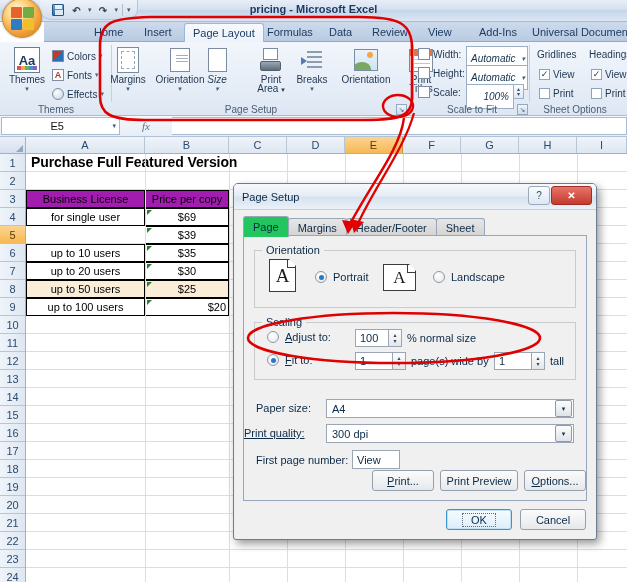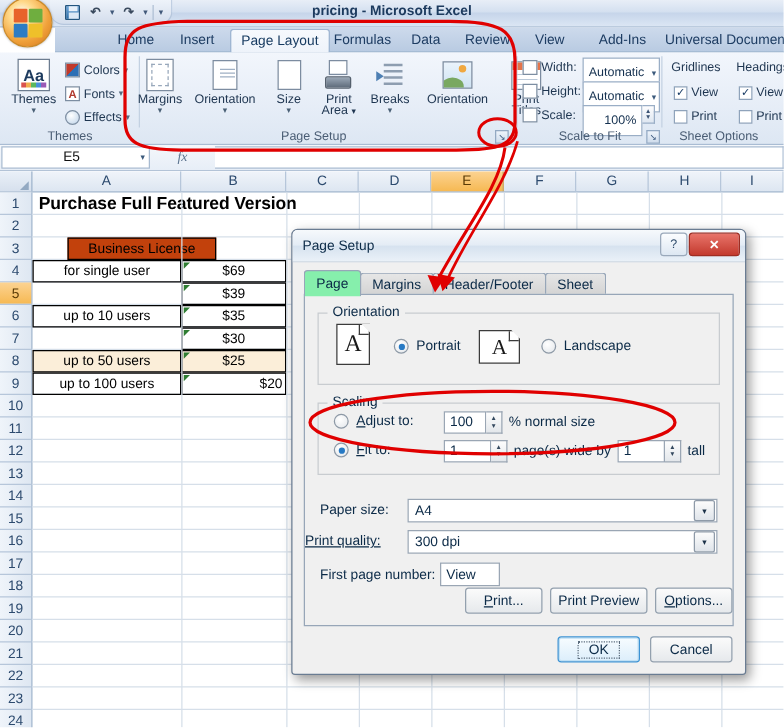--- a/index.html
+++ b/index.html
@@ -128,21 +128,21 @@
   }
   .sq{ width:12px;height:12px;border:1px solid #7d8ea2;background:#fff;flex:0 0 auto; }
   .sq.colors{ background:linear-gradient(to bottom right,#c0392b 50%, #2c6fb5 50%); }
   .sq.fonts{ display:flex;align-items:center;justify-content:center;font-size:9px;color:#b03a2e;font-weight:bold;background:#fff; }
   .sq.effects{ border-radius:50%;background:radial-gradient(circle at 40% 35%,#fff,#bcd2e8); }
   .cartlabel{ font-size:7px;color:#55697f; }
 
   .lbl{ font-size:10px; color:#1e3550; }
   .combo{
     border:1px solid #9aaec6; background:#fff; height:25px; font-size:10px;
-    display:flex; align-items:center; padding:0 2px 0 4px; color:#14304f;
+    display:flex; align-items:center; padding:0 2px 0 4px; color:#14304f;font-style:italic;
   }
   .combo .cv{ flex:1; }
   .combo .cd{ font-size:7px; color:#3c5group; color:#3c5a7c; padding-left:3px; }
   .spin{ width:10px;height:15px;border:1px solid #9aaec6;border-left:none;background:linear-gradient(#fdfdfe,#dfe7f1);
      display:flex;flex-direction:column;align-items:center;justify-content:center;line-height:5px;font-size:6px;color:#3a5273;}
   .cb{ width:11px;height:11px;border:1px solid #8fa3bb;background:#fff;display:inline-flex;
      align-items:center;justify-content:center;font-size:9px;color:#1b3d66;line-height:9px; }
   .dlglaunch{
     position:absolute; width:11px;height:11px;
     background:linear-gradient(#eef4fb,#cfdcec); border:1px solid #93a9c3;
@@ -183,21 +183,21 @@
   .rowhdr{ position:absolute; left:0; top:17px; width:26px;
      background:linear-gradient(to right,#eff4fa,#dee7f2); border-right:1px solid #9db3cb; }
   .rh{ position:relative; height:18px; line-height:18px; text-align:center; font-size:11px;
      color:#2c4a6e; border-bottom:1px solid #b6c6da; }
   .rh.sel{ background:linear-gradient(to bottom,#fcd392,#f6b953); color:#5a3a05; }
   .cells{ position:absolute; left:26px; top:17px; right:0; bottom:0; }
   .row{ position:absolute; left:0; right:0; height:18px; border-bottom:1px solid #d6dfe9; }
   .cell{ position:absolute; top:0; height:17px; line-height:17px; font-size:11px;
      border-right:1px solid #d6dfe9; overflow:hidden; white-space:nowrap; color:#000; padding:0 3px; }
   .cell.b{ border:1px solid #000; height:18px; line-height:16px; padding:0 2px; }
-  .cell.hdrcell{ background:#c2410c; text-align:center;margin-left:28px; }
+  .cell.hdrcell{ background:#a21caf; text-align:center; }
   .cell.ctr{ text-align:center; }
   .cell.hl{ background:#fbeed9; }
   .cell.tri:after{ content:""; position:absolute; left:1px; top:1px;
      border-left:5px solid #2e7d32; border-bottom:5px solid transparent; }
   .title-cell{ font-size:14px; font-weight:bold; color:#000; letter-spacing:-.1px; }
 
   
   .dialog{
     position:absolute; left:233px; top:183px; width:364px; height:357px;
     background:#f0f0f0;
@@ -217,21 +217,21 @@
   .dbtn{ width:22px;height:19px;border:1px solid #9aa9bb;border-radius:3px;
      display:flex;align-items:center;justify-content:center;font-size:10px; }
   .dbtn.help{ background:linear-gradient(#fbfdff,#dde7f2); color:#2d4a6b; }
   .dbtn.close{ width:41px; background:linear-gradient(#e8746a,#c33a2e); border-color:#9e2d23; color:#fff; font-weight:bold; }
 
   .dlg-body{ position:absolute; left:0; top:26px; right:0; bottom:0; }
   .tabs{ position:absolute; left:9px; top:6px; display:flex; align-items:flex-end; }
   .dtab{ height:19px; line-height:18px; padding:0 9px; font-size:11px; color:#0b2a47;
      border:1px solid #97a6b8; border-bottom:none; border-radius:3px 3px 0 0;
      background:linear-gradient(#e6e6e6,#d2d2d2); margin-right:-1px; }
-  .dtab.active{ background:#86efac; height:21px; line-height:20px; position:relative; z-index:2; }
+  .dtab.active{ background:#22c55e; height:21px; line-height:20px; position:relative; z-index:2; }
   .tabpane{
     position:absolute; left:9px; top:25px; right:9px; bottom:38px;
     border:1px solid #97a6b8; background:#f0f0f0;
   }
   .gbox{ position:absolute; border:1px solid #c8ccd0; }
   .gbox .glg{ position:absolute; left:7px; top:-7px; background:#f0f0f0; padding:0 4px;
      font-size:11px; color:#0b2a47; }
 
   .radio{ width:12px;height:12px;border-radius:50%;border:1px solid #8d99a6;
      background:radial-gradient(circle at 40% 35%,#ffffff,#e2e6ea);
@@ -348,21 +348,21 @@
         <div class="bl">Margins</div>
         <div class="bcar">▾</div>
       </div>
       <div class="bigbtn" style="left:50px; width:58px;">
         <div class="bi">
             <span class="ic-orient"></span>
           </div>
         <div class="bl">Orientation</div>
         <div class="bcar">▾</div>
       </div>
-      <div class="bigbtn" style="left:110px; width:40px;">
+      <div class="bigbtn" style="left:96px; width:40px;font-style:italic;">
         <div class="bi">
             <span class="ic-size"></span>
           </div>
         <div class="bl">Size</div>
         <div class="bcar">▾</div>
       </div>
       <div class="bigbtn" style="left:150px; width:40px;">
         <div class="bi">
             <span class="ic-print">
               <span class="pp"></span>
@@ -523,33 +523,35 @@
     </div>
 
     <div class="cells">
 
       <div class="row" style="top:0px;">
           <div class="cell title-cell" style="left:2px; width:280px; border-right:none;">Purchase Full Featured Version</div>
         </div>
       <div class="row" style="top:18px;"></div>
       <div class="row" style="top:36px;">
         <div class="cell b hdrcell" style="left:0px;   width:119px;">Business License</div>
+        <div class="cell b hdrcell" style="left:119px; width:84px;">Price per copy</div>
       </div>
       <div class="row" style="top:54px;">
         <div class="cell b ctr" style="left:0px;   width:119px;">for single user</div>
         <div class="cell b ctr tri" style="left:119px; width:84px;">$69</div>
       </div>
       <div class="row" style="top:72px;">
         <div class="cell b ctr tri" style="left:119px; width:84px;">$39</div>
       </div>
       <div class="row" style="top:90px;">
         <div class="cell b ctr" style="left:0px;   width:119px;">up to 10 users</div>
         <div class="cell b ctr tri" style="left:119px; width:84px;">$35</div>
       </div>
       <div class="row" style="top:108px;">
+        <div class="cell b ctr" style="left:0px;   width:119px;">up to 20 users</div>
         <div class="cell b ctr tri" style="left:119px; width:84px;">$30</div>
       </div>
       <div class="row" style="top:126px;">
         <div class="cell b ctr hl" style="left:0px;   width:119px;">up to 50 users</div>
         <div class="cell b ctr hl tri" style="left:119px; width:84px;">$25</div>
       </div>
       <div class="row" style="top:144px;">
         <div class="cell b ctr" style="left:0px;   width:119px;">up to 100 users</div>
         <div class="cell b ctr tri" style="left:119px; width:84px;text-align:right;">$20</div>
       </div>

